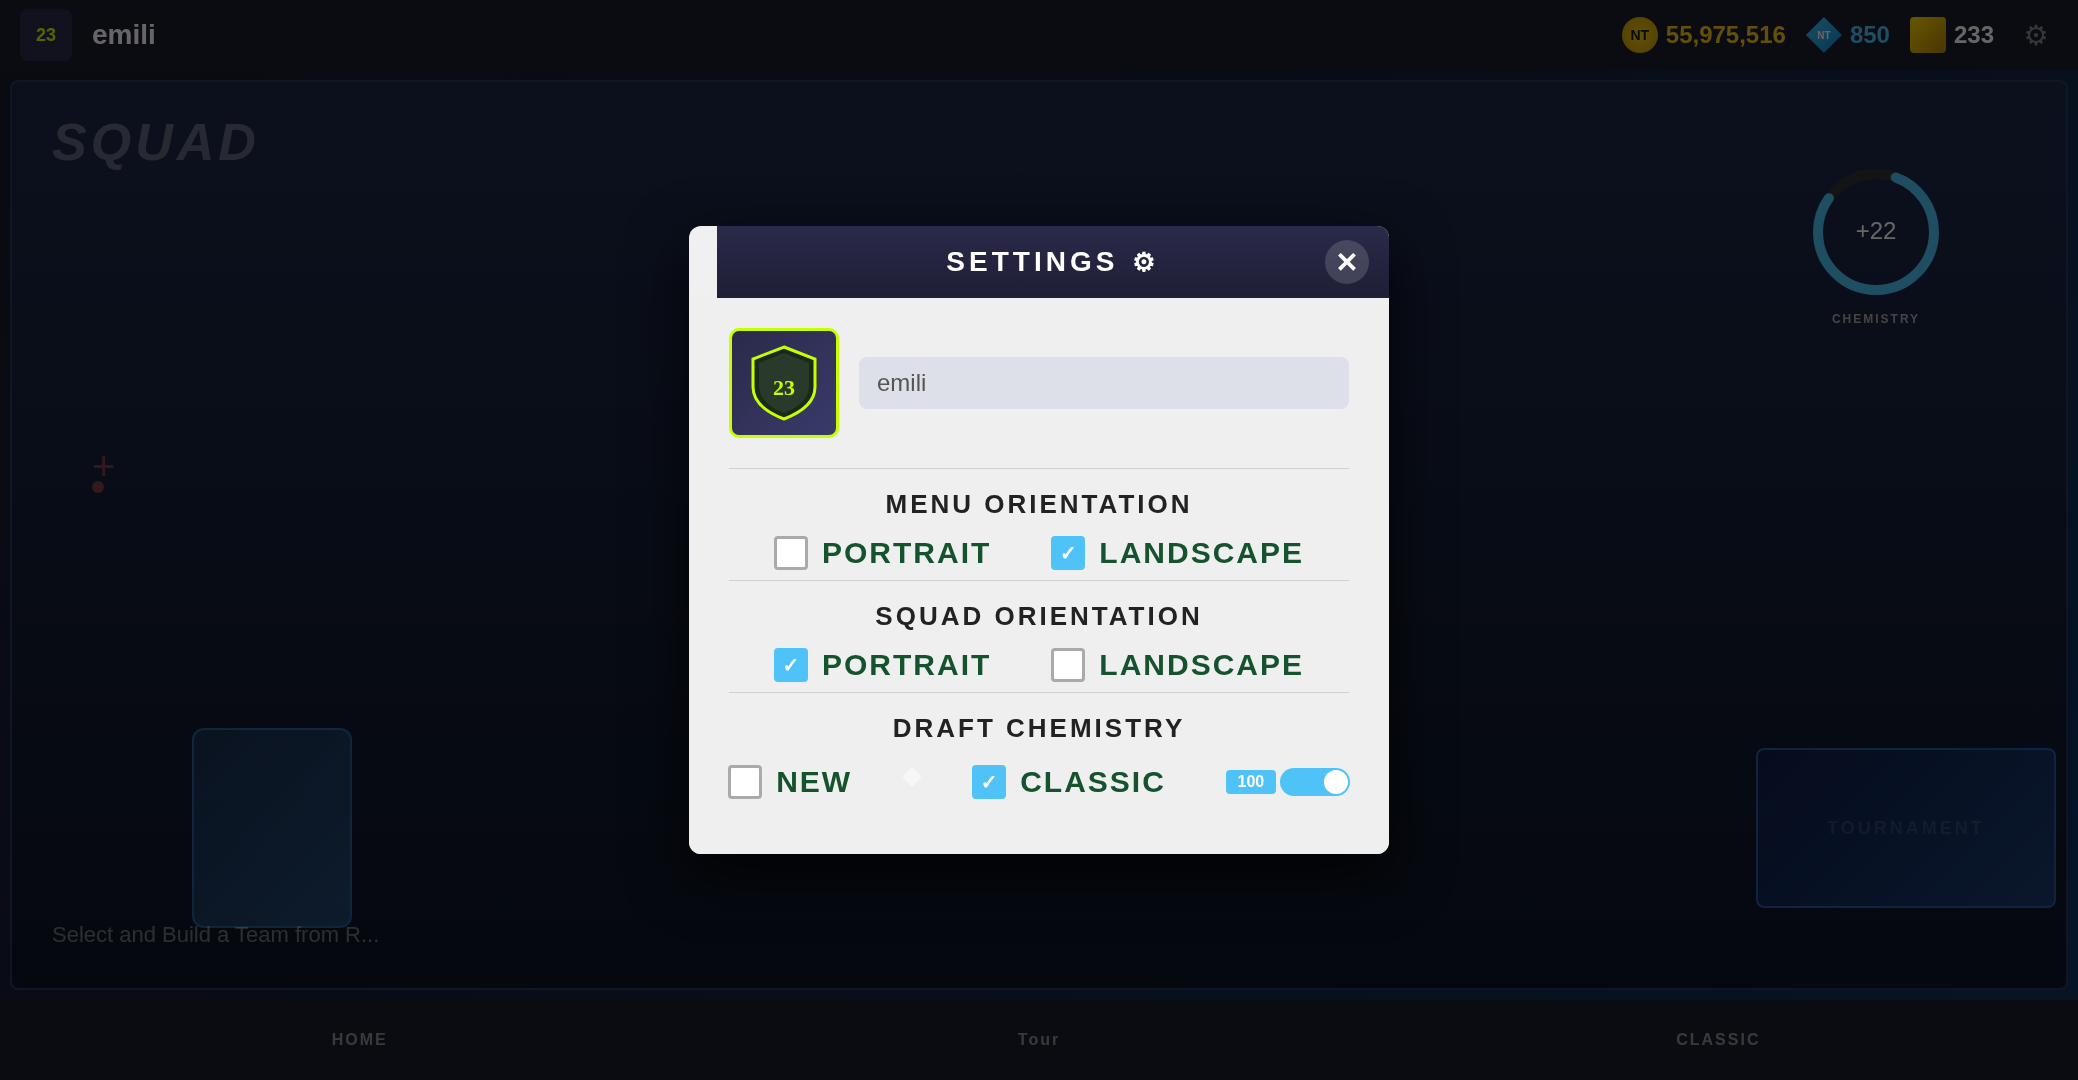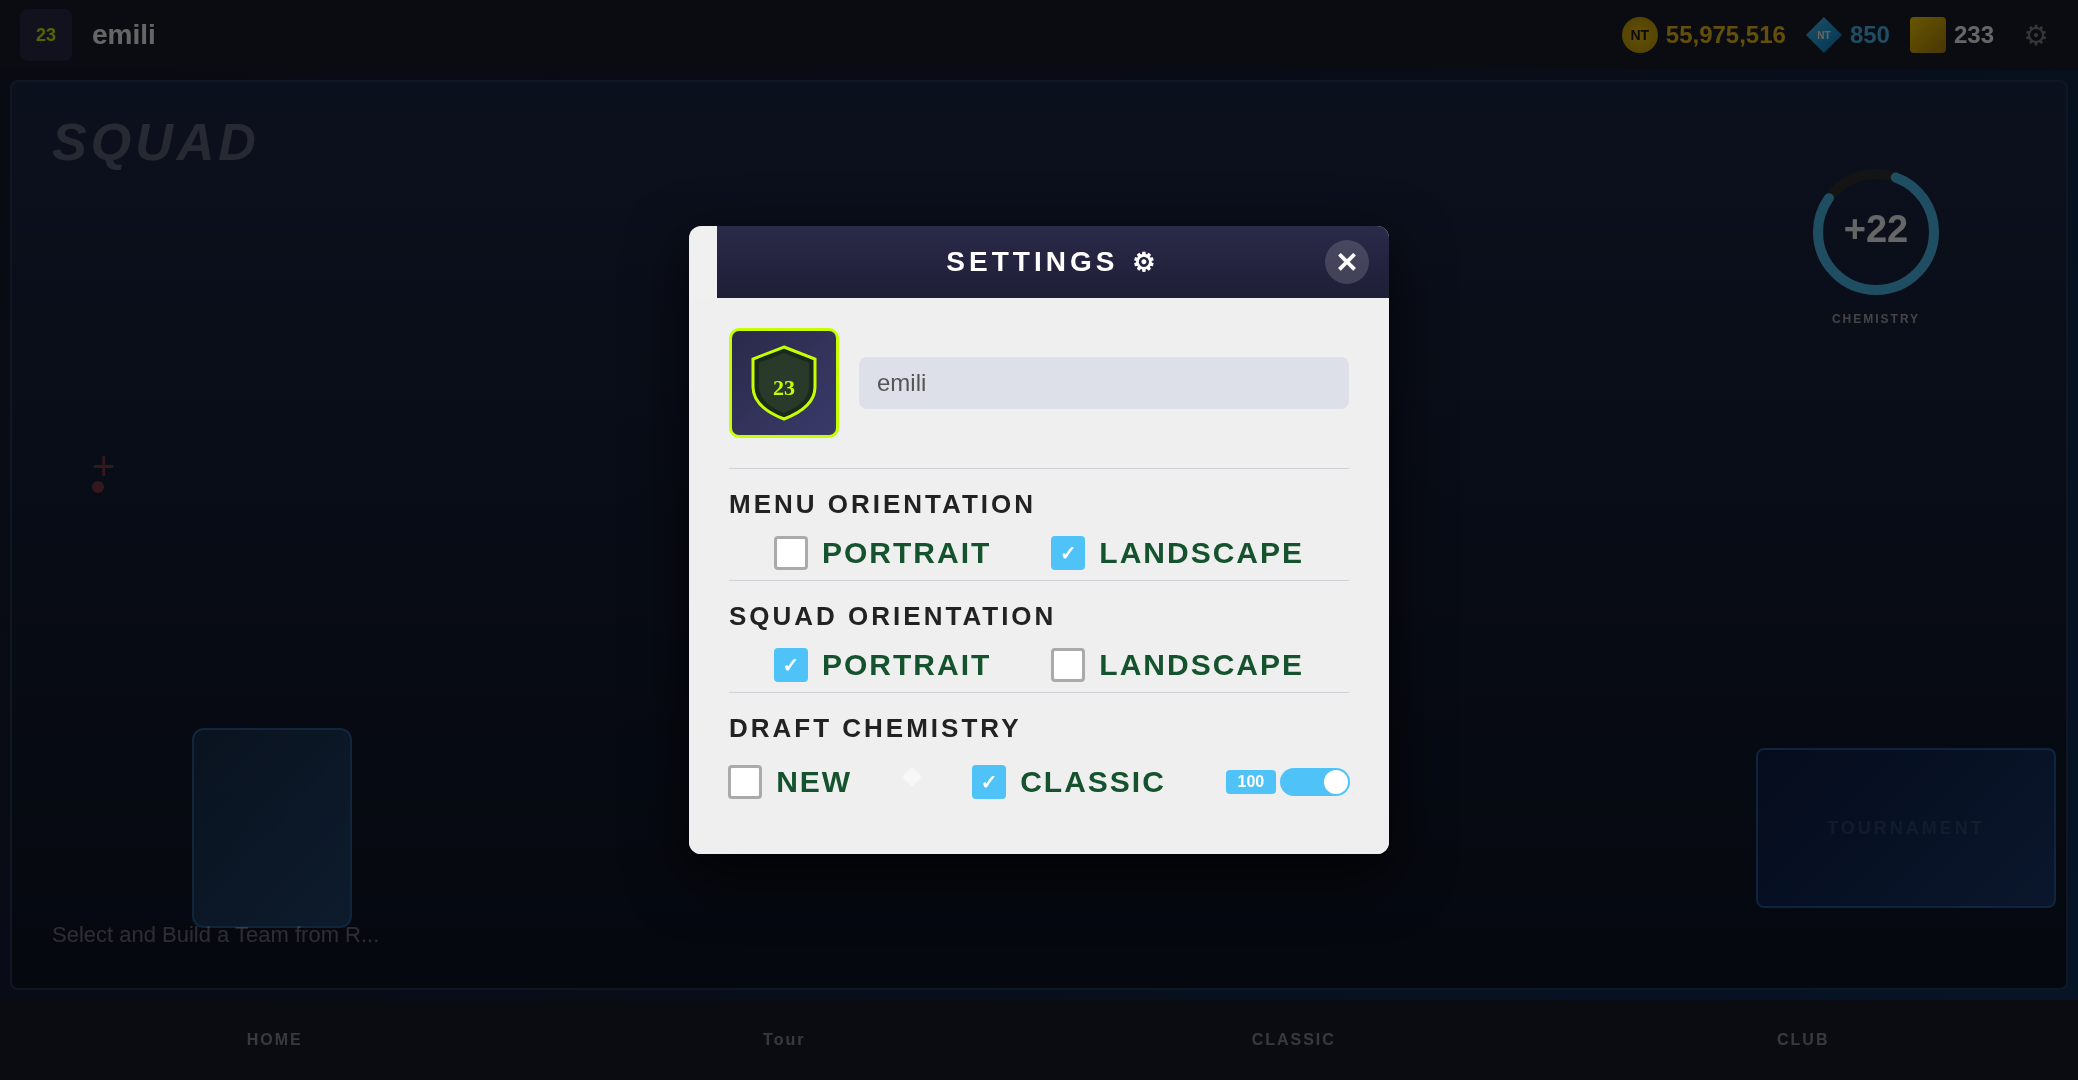--- a/index.html
+++ b/index.html
@@ -166,22 +166,22 @@
       width: 140px;
       height: 140px;
     }
 
     .chemistry-value {
       position: absolute;
       top: 50%;
       left: 50%;
       transform: translate(-50%, -55%);
       color: white;
-      font-size: 38px;
-      font-weight: 700;
+      font-size: 24px;
+      font-weight: 400;
     }
 
     .chemistry-label {
       position: absolute;
       bottom: -24px;
       left: 50%;
       transform: translateX(-50%);
       color: #aaa;
       font-size: 12px;
       font-weight: 700;
@@ -348,21 +348,21 @@
       border-radius: 8px;
       padding: 0 18px;
       font-size: 24px;
       color: #555;
       font-family: inherit;
       outline: none;
     }
 
     
     .section-header {
-      text-align: left;
+      text-align: center;
       font-size: 26px;
       font-weight: 900;
       color: #222;
       letter-spacing: 3px;
       margin: 20px 0 16px;
     }
 
     
     .checkbox-row {
       display: flex;
@@ -570,23 +570,20 @@
   <div class="bottom-nav">
     <div class="nav-item">
       <span>HOME</span>
     </div>
     <div class="nav-item">
       <span>Tour</span>
     </div>
     <div class="nav-item">
       <span>CLASSIC</span>
     </div>
-    <div class="nav-item">
-      <span>CLUB</span>
-    </div>
   </div>
 </div>
 
 <div class="overlay"></div>
 
 <div class="modal">
 
   <div class="modal-header">
     <div class="modal-title">
       <span>SETTINGS</span>

